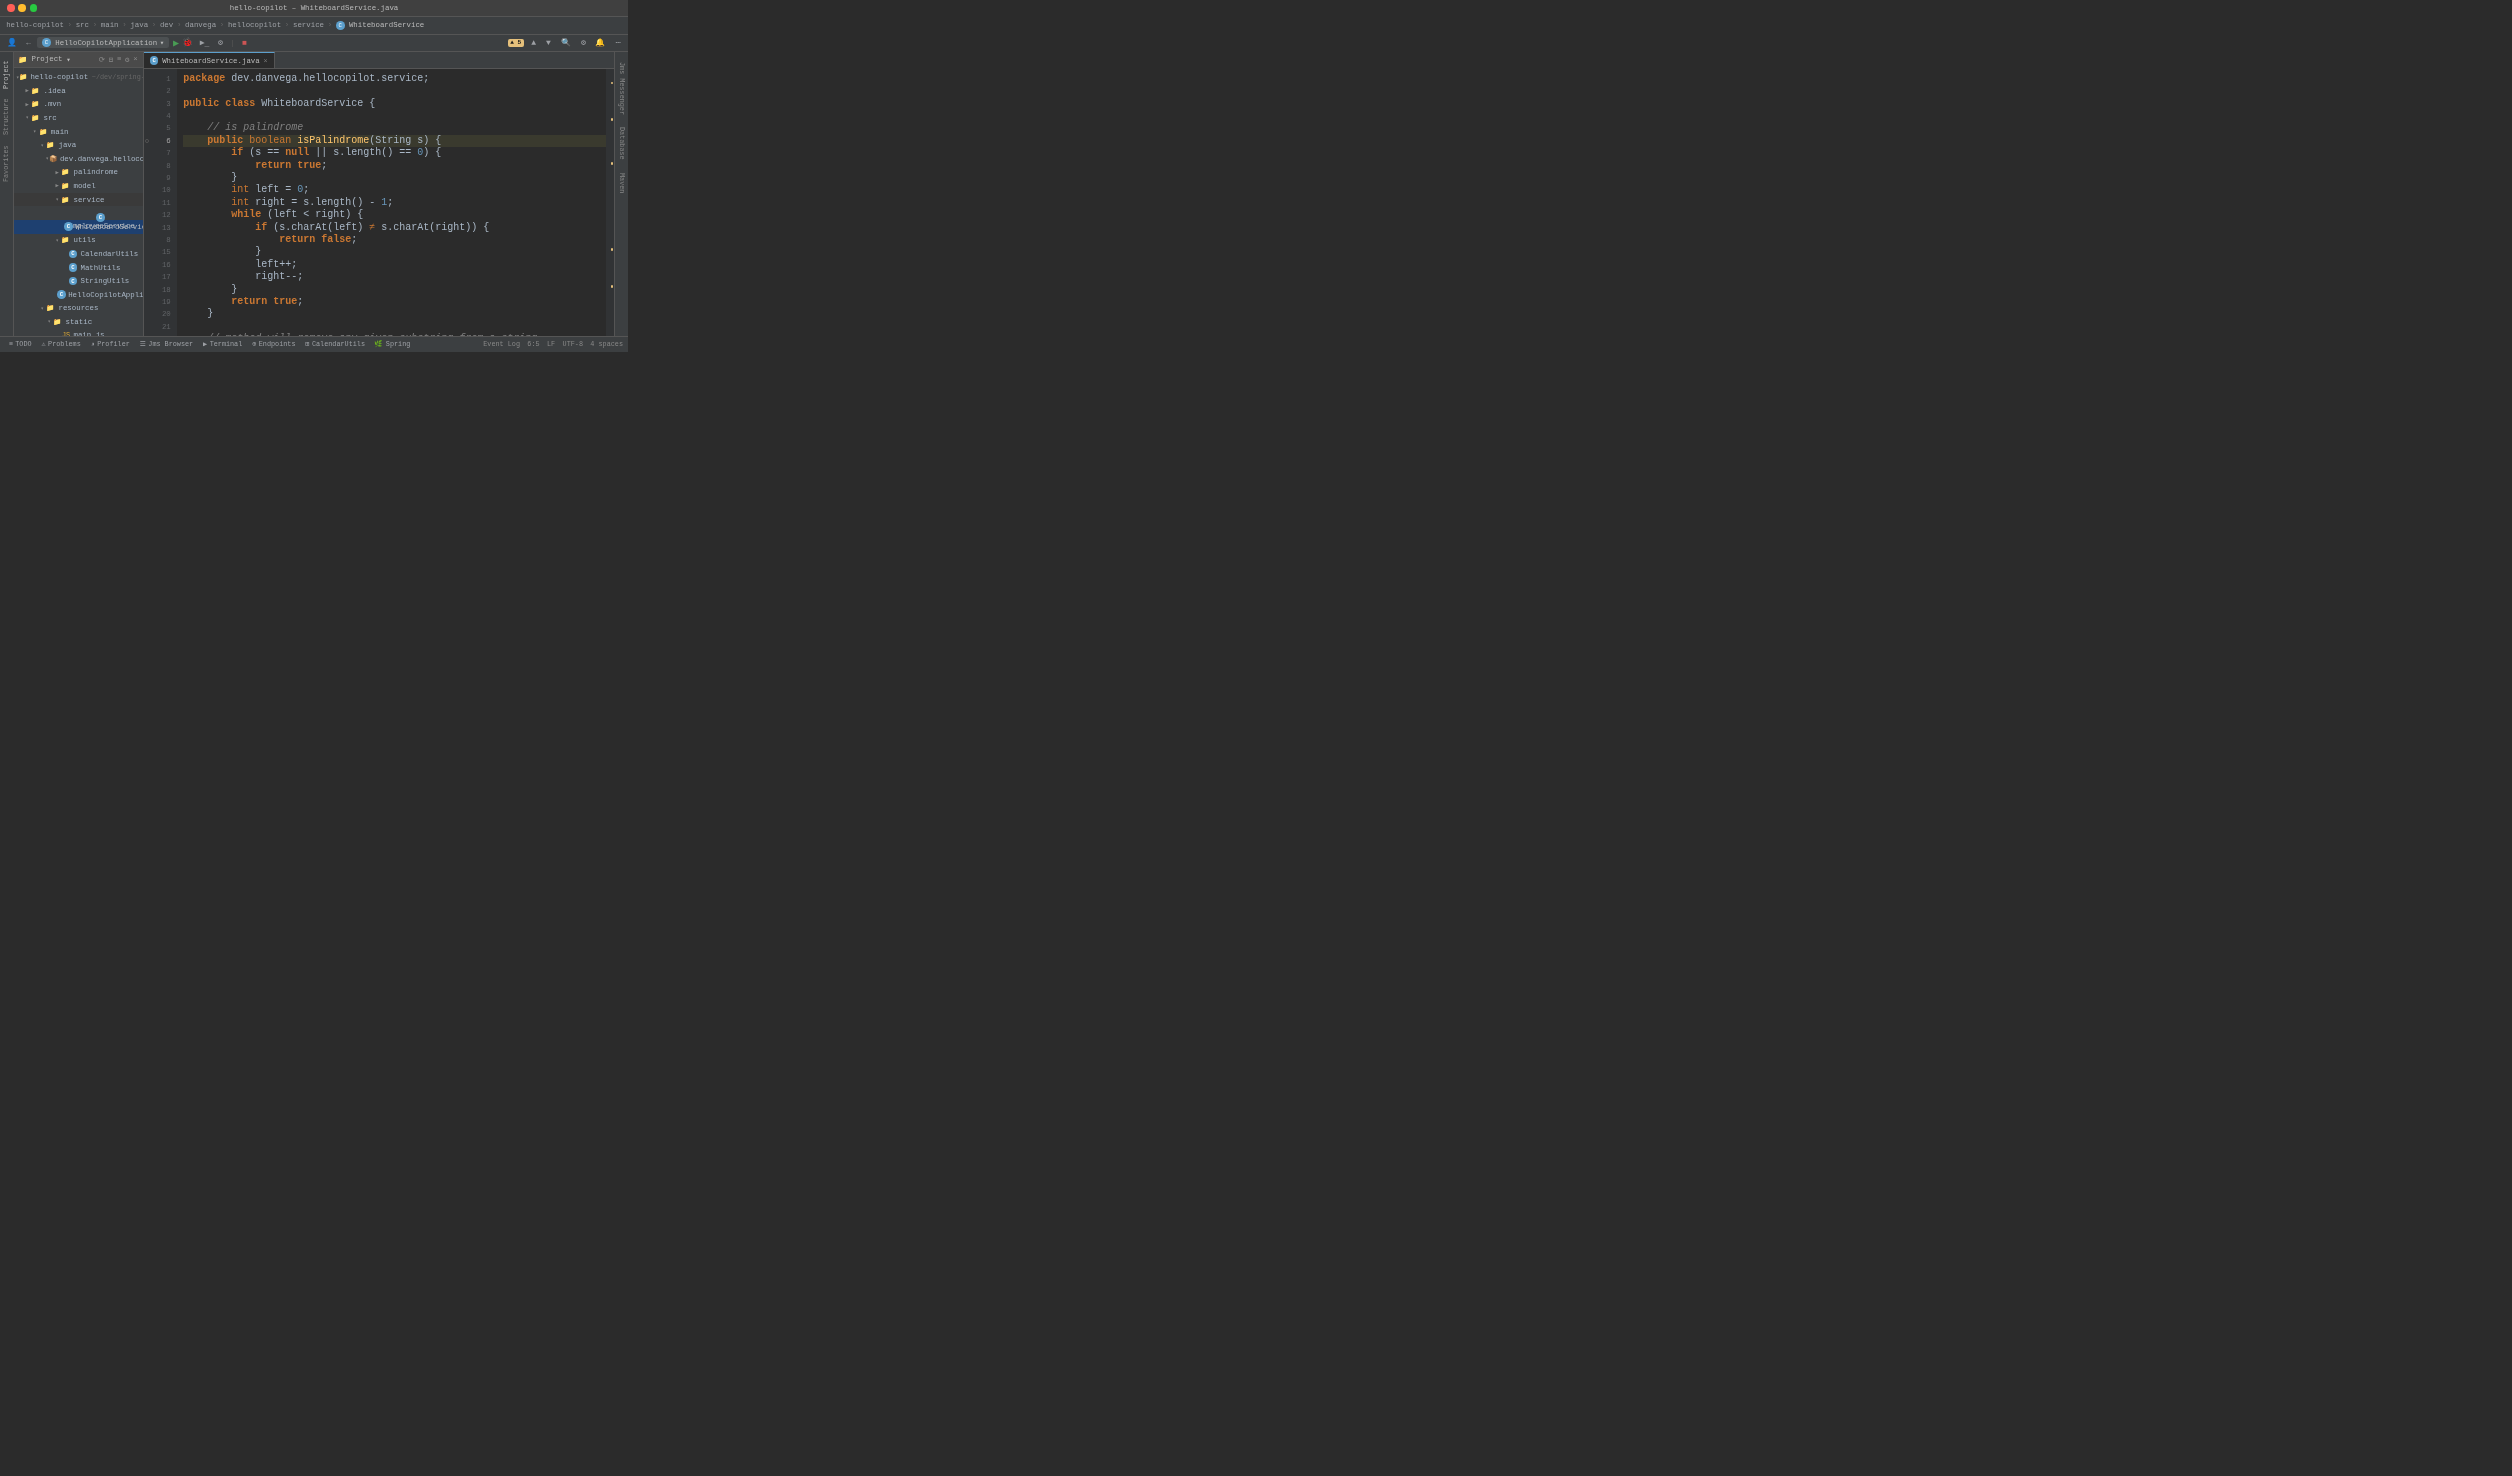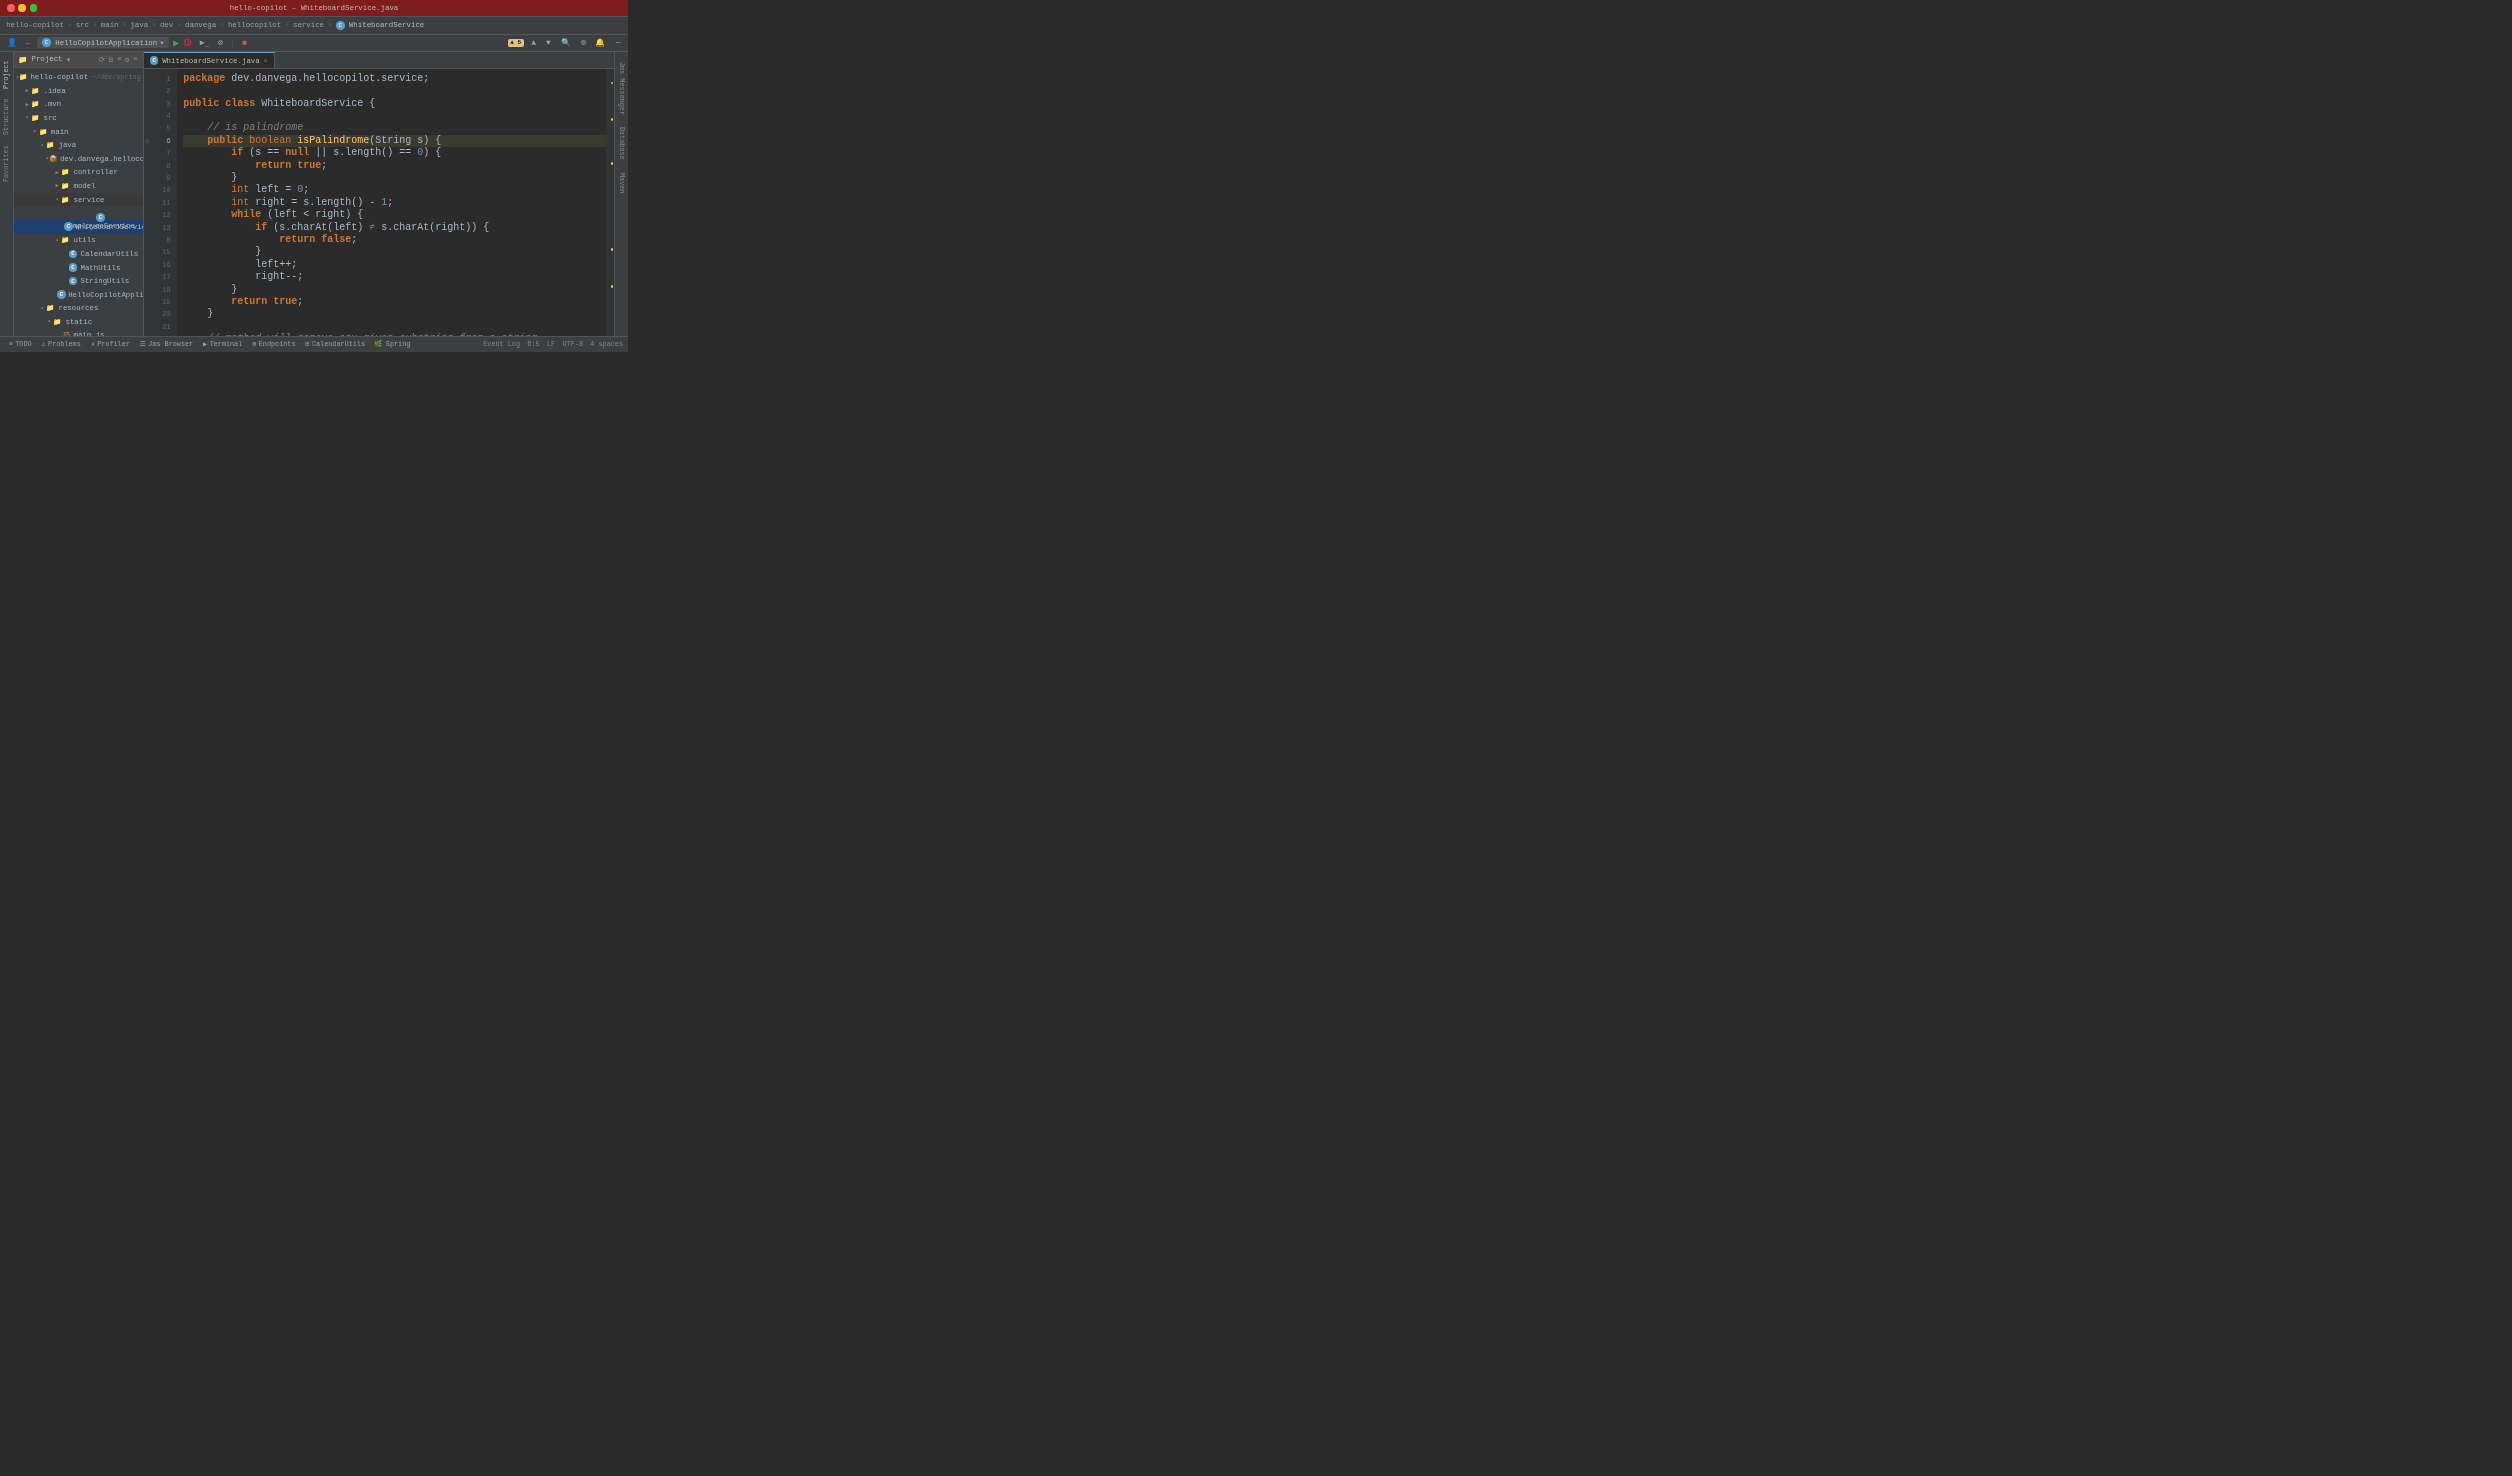--- a/index.html
+++ b/index.html
@@ -9,21 +9,21 @@
       font-size: 8px;
       color: #a9b7c6;
       width: 628px;
       height: 369px;
       overflow: hidden;
       position: relative;
     }
 
     
     .titlebar {
-      background: #7f1d1d;
+      background: #404040;
       height: 17.3px;
       display: flex;
       align-items: center;
       justify-content: space-between;
       padding: 0 7.4px;
       border-bottom: 0.6px solid #555;
     }
     .titlebar-controls {
       display: flex;
       gap: 3.7px;
@@ -535,21 +535,21 @@
 
       <div class="tree-item" style="padding-left:32px;">
         <span class="tree-arrow">▾</span>
         <span class="tree-icon" style="color:#a9b7c6;">📦</span>
         <span>dev.danvega.hellocopilot</span>
       </div>
 
       <div class="tree-item" style="padding-left:40px;">
         <span class="tree-arrow">▶</span>
         <span class="tree-icon folder-icon">📁</span>
-        <span>controller</span>
+        <span>palindrome</span>
       </div>
 
       <div class="tree-item" style="padding-left:40px;">
         <span class="tree-arrow">▶</span>
         <span class="tree-icon folder-icon">📁</span>
         <span>model</span>
       </div>
 
       <div class="tree-item" style="padding-left:40px; background:#3a3a3a;">
         <span class="tree-arrow">▾</span>

